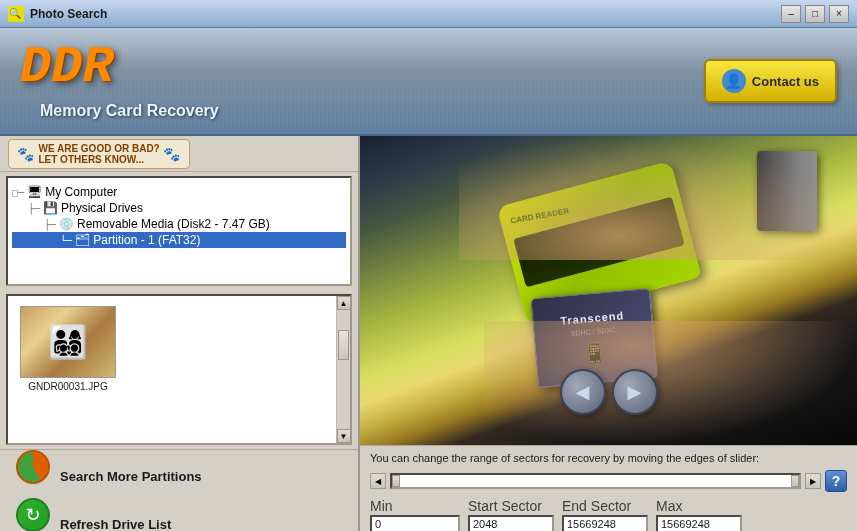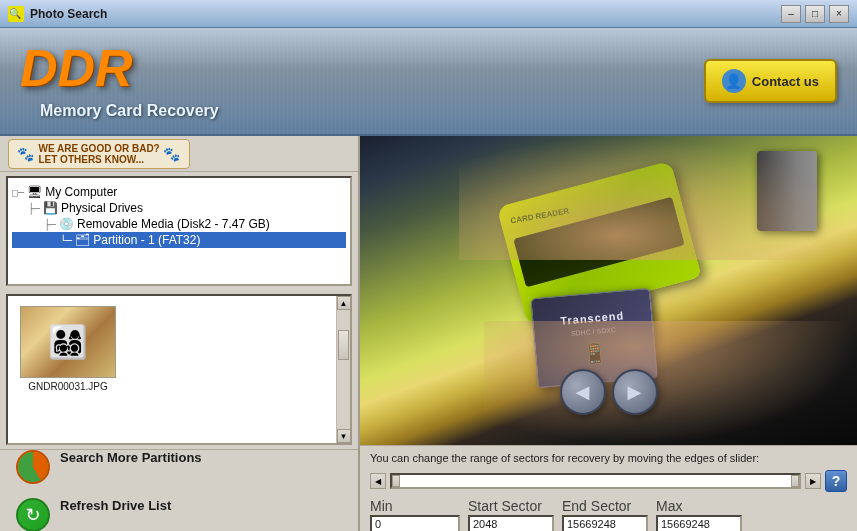--- a/index.html
+++ b/index.html
@@ -79,21 +79,21 @@
     }
     .ddr-logo {
       position: absolute;
       left: 20px;
       top: 10px;
       font-size: 52px;
       font-weight: 900;
       color: #ff8800;
       text-shadow: 3px 3px 6px rgba(0,0,0,0.5), 1px 1px 0 #cc6600;
       font-style: italic;
-      font-family: Liberation Sans, sans-serif;
+      font-family: Liberation Mono, monospace;
     }
     .subtitle {
       position: absolute;
       left: 24px;
       bottom: 14px;
       font-size: 16px;
       font-weight: bold;
       color: #e8f4ff;
       text-shadow: 1px 1px 3px rgba(0,0,0,0.6);
       margin-left: 16px;
@@ -299,21 +299,21 @@
       display: flex;
       flex-direction: column;
       justify-content: center;
       gap: 6px;
       padding: 6px 10px;
       background: #d4d0c8;
       border-top: 1px solid #b0a898;
     }
     .action-btn {
       display: flex;
-      align-items: flex-start;
+      align-items: flex-end;
       gap: 10px;
       cursor: pointer;
       padding: 4px 6px;
       border-radius: 2px;
     }
     .btn-icon-circle {
       width: 34px;
       height: 34px;
       border-radius: 50%;
       border: 2px solid;

